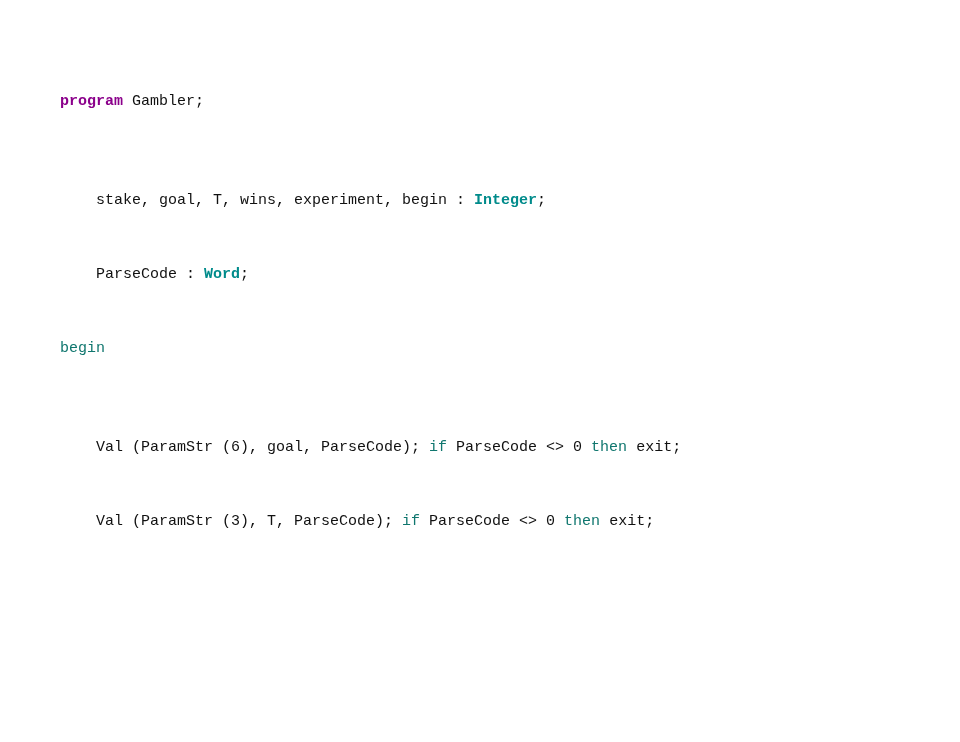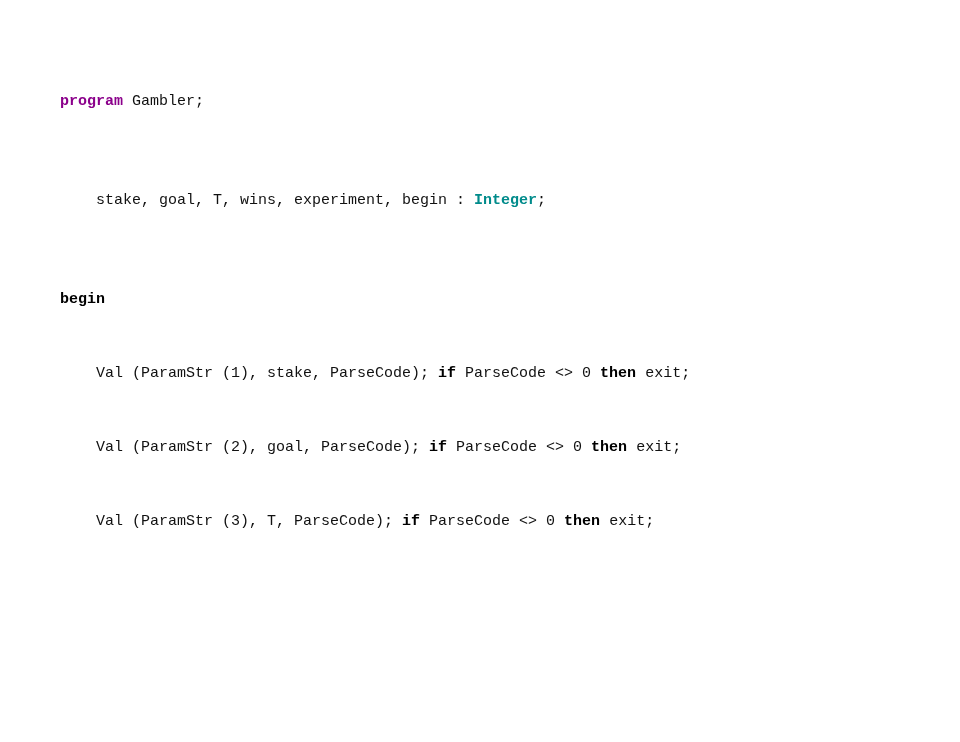--- a/index.html
+++ b/index.html
@@ -24,21 +24,21 @@
     }
 
     .code-block {
       white-space: pre;
       font-family: 'Courier New', Courier, monospace;
       font-size: 15px;
       line-height: 1.65;
     }
 
     .kw-purple { color: #8B008B; font-weight: bold; }
-    .kw-blue   { color: #000000; font-weight: bold; }
+    .kw-blue   { color: #0f766e; font-weight: normal; }
     .kw-cyan   { color: #008B8B; font-weight: bold; margin-top: 20px; }
     .normal    { color: #111111; }
 
     .line {
       display: flex;
       flex-direction: row;
     }
 
     .code-left {
       flex: 0 0 auto;
@@ -52,31 +52,31 @@
 
 <div class="line">
 <span class="code-left"><span class="kw-purple">program</span><span class="normal"> Gambler;</span></span>
 </div>
 
 
 <div class="line">
 <span class="code-left"><span class="normal">    stake, goal, T, wins, experiment, begin : </span><span class="kw-cyan">Integer</span><span class="normal">;</span></span>
 </div>
 
+<div class="line">
+<span class="code-left"><span class="normal">    ParseCode : </span><span class="kw-cyan">Word</span><span class="normal">;</span></span>
+</div>
 
 <div class="line">
 <span class="code-left"><span class="kw-blue">begin</span></span>
 </div>
 
-<div class="line">
-<span class="code-left"><span class="normal">    Val (ParamStr (1), stake, ParseCode); </span><span class="kw-blue">if</span><span class="normal"> ParseCode &lt;&gt; 0 </span><span class="kw-blue">then</span><span class="normal"> exit;</span></span>
-</div>
 
 <div class="line">
-<span class="code-left"><span class="normal">    Val (ParamStr (2), goal, ParseCode); </span><span class="kw-blue">if</span><span class="normal"> ParseCode &lt;&gt; 0 </span><span class="kw-blue">then</span><span class="normal"> exit;</span></span>
+<span class="code-left"><span class="normal">    Val (ParamStr (6), goal, ParseCode); </span><span class="kw-blue">if</span><span class="normal"> ParseCode &lt;&gt; 0 </span><span class="kw-blue">then</span><span class="normal"> exit;</span></span>
 </div>
 
 <div class="line">
 <span class="code-left"><span class="normal">    Val (ParamStr (3), T, ParseCode); </span><span class="kw-blue">if</span><span class="normal"> ParseCode &lt;&gt; 0 </span><span class="kw-blue">then</span><span class="normal"> exit;</span></span>
 </div>
 
 
 
 
 

